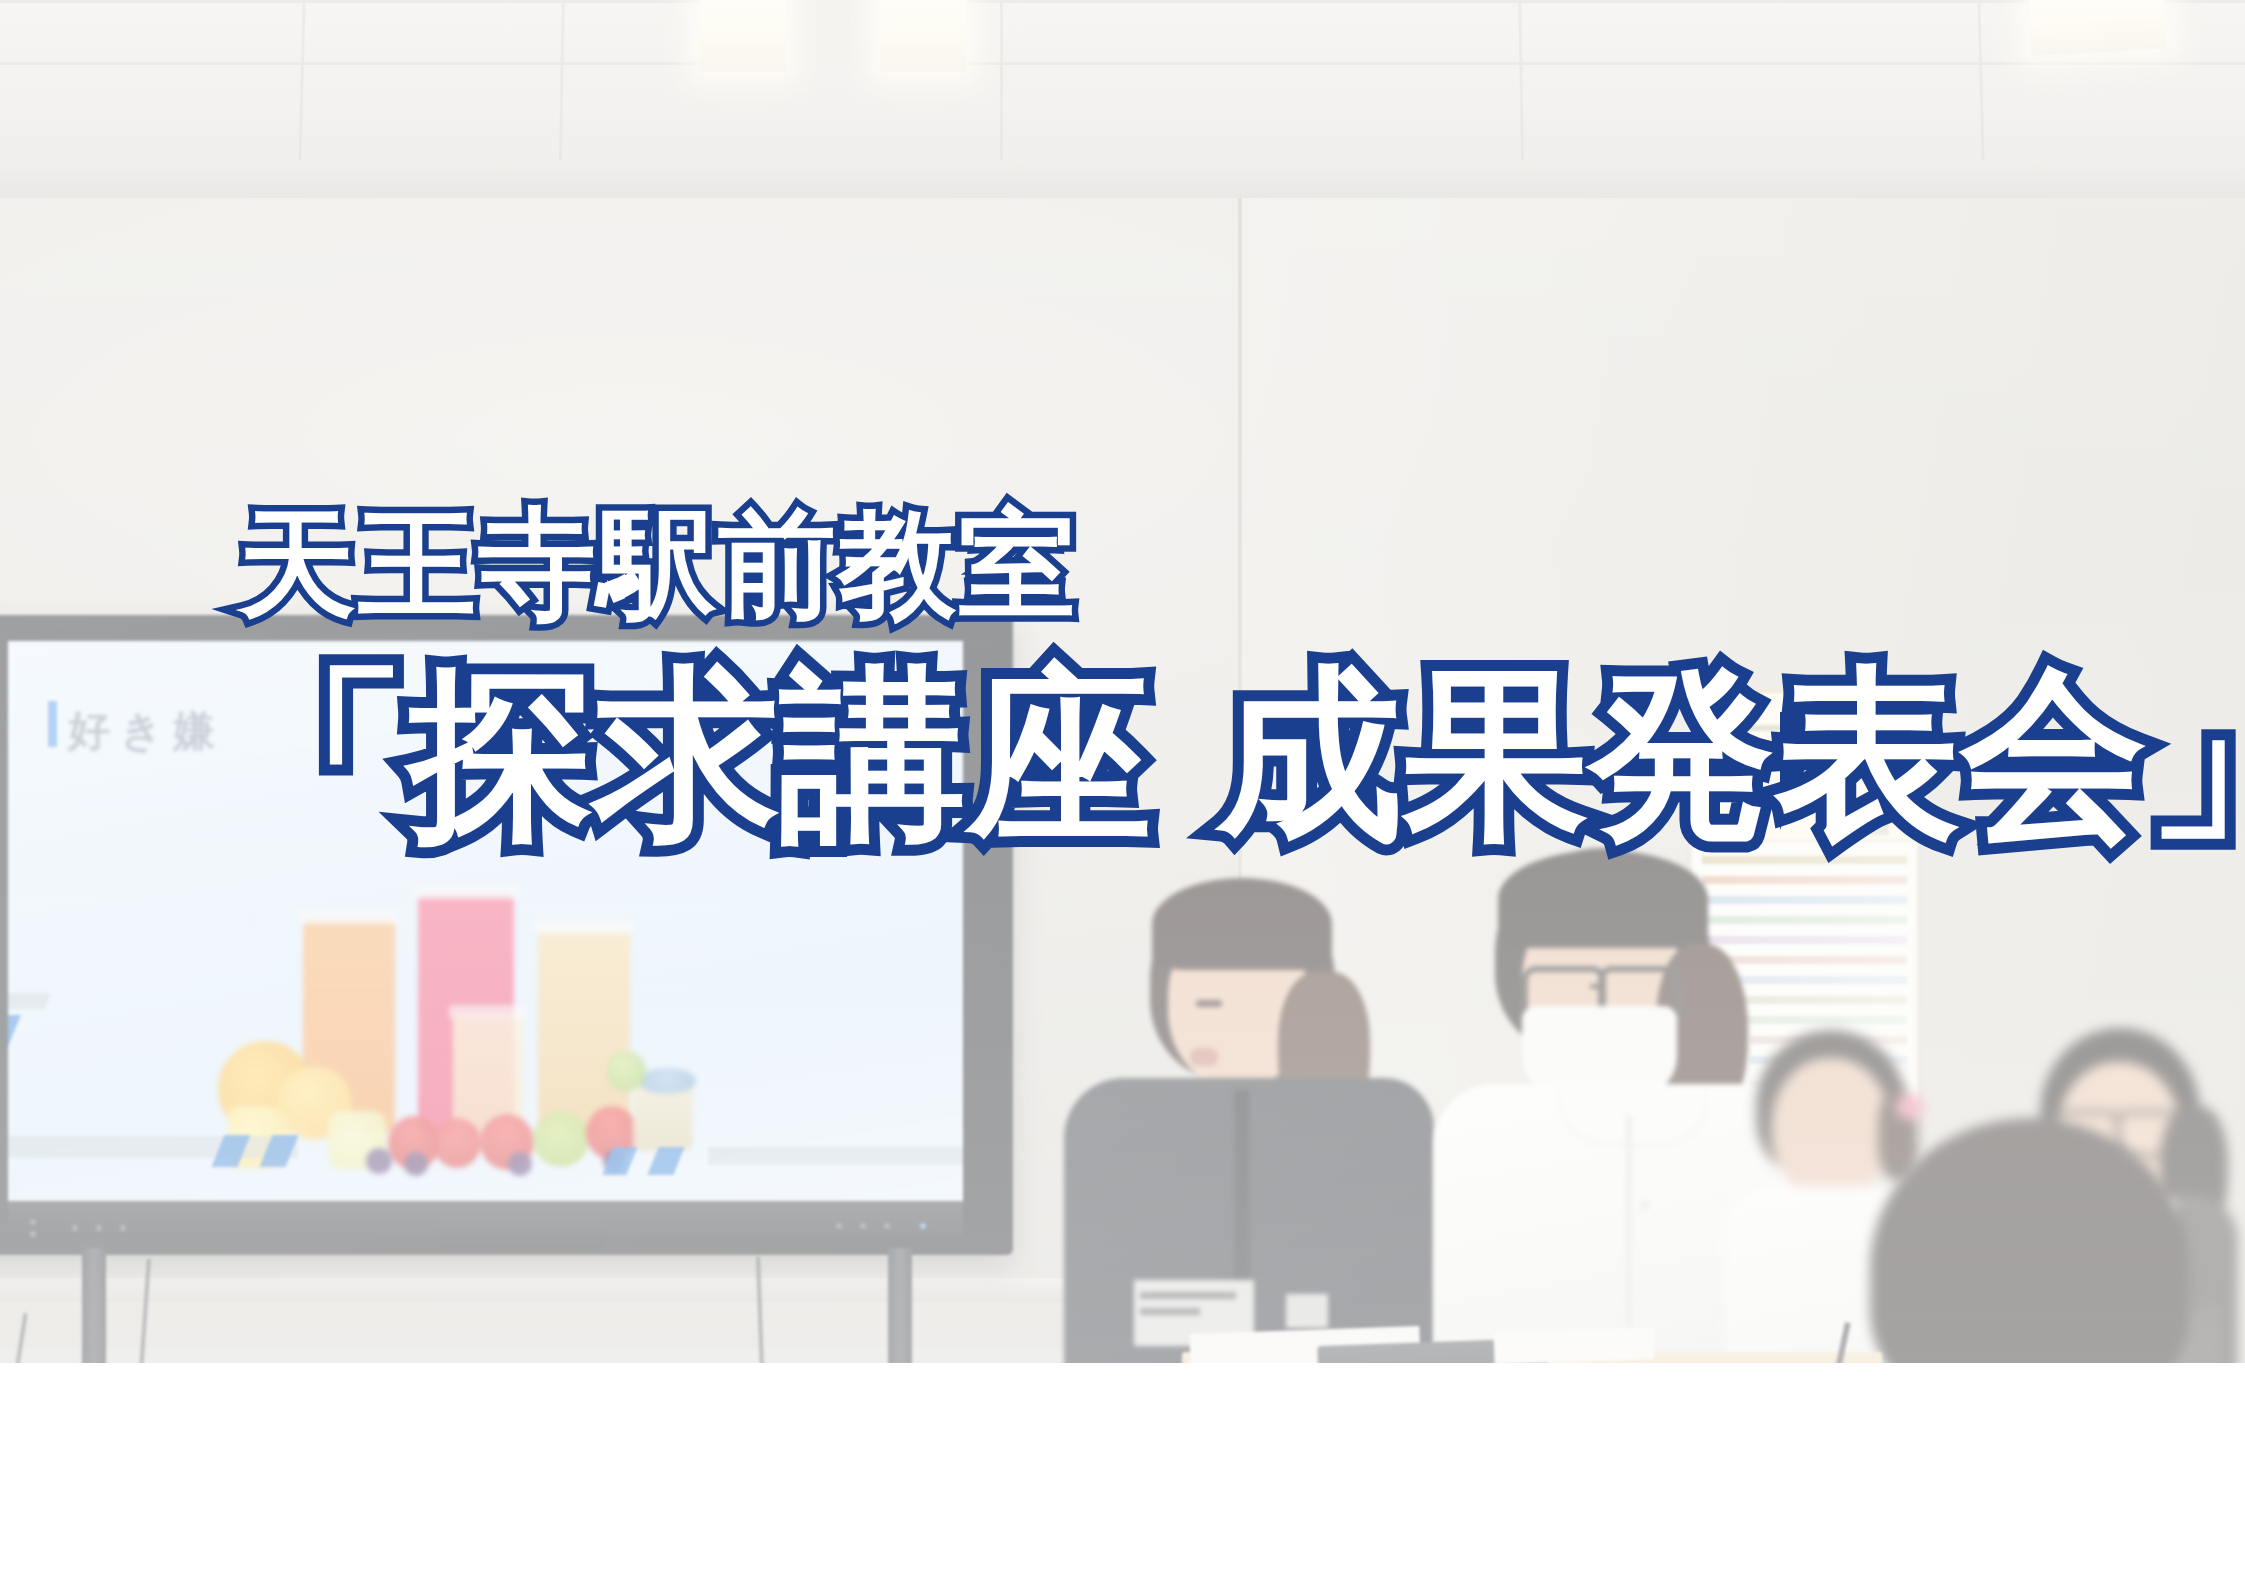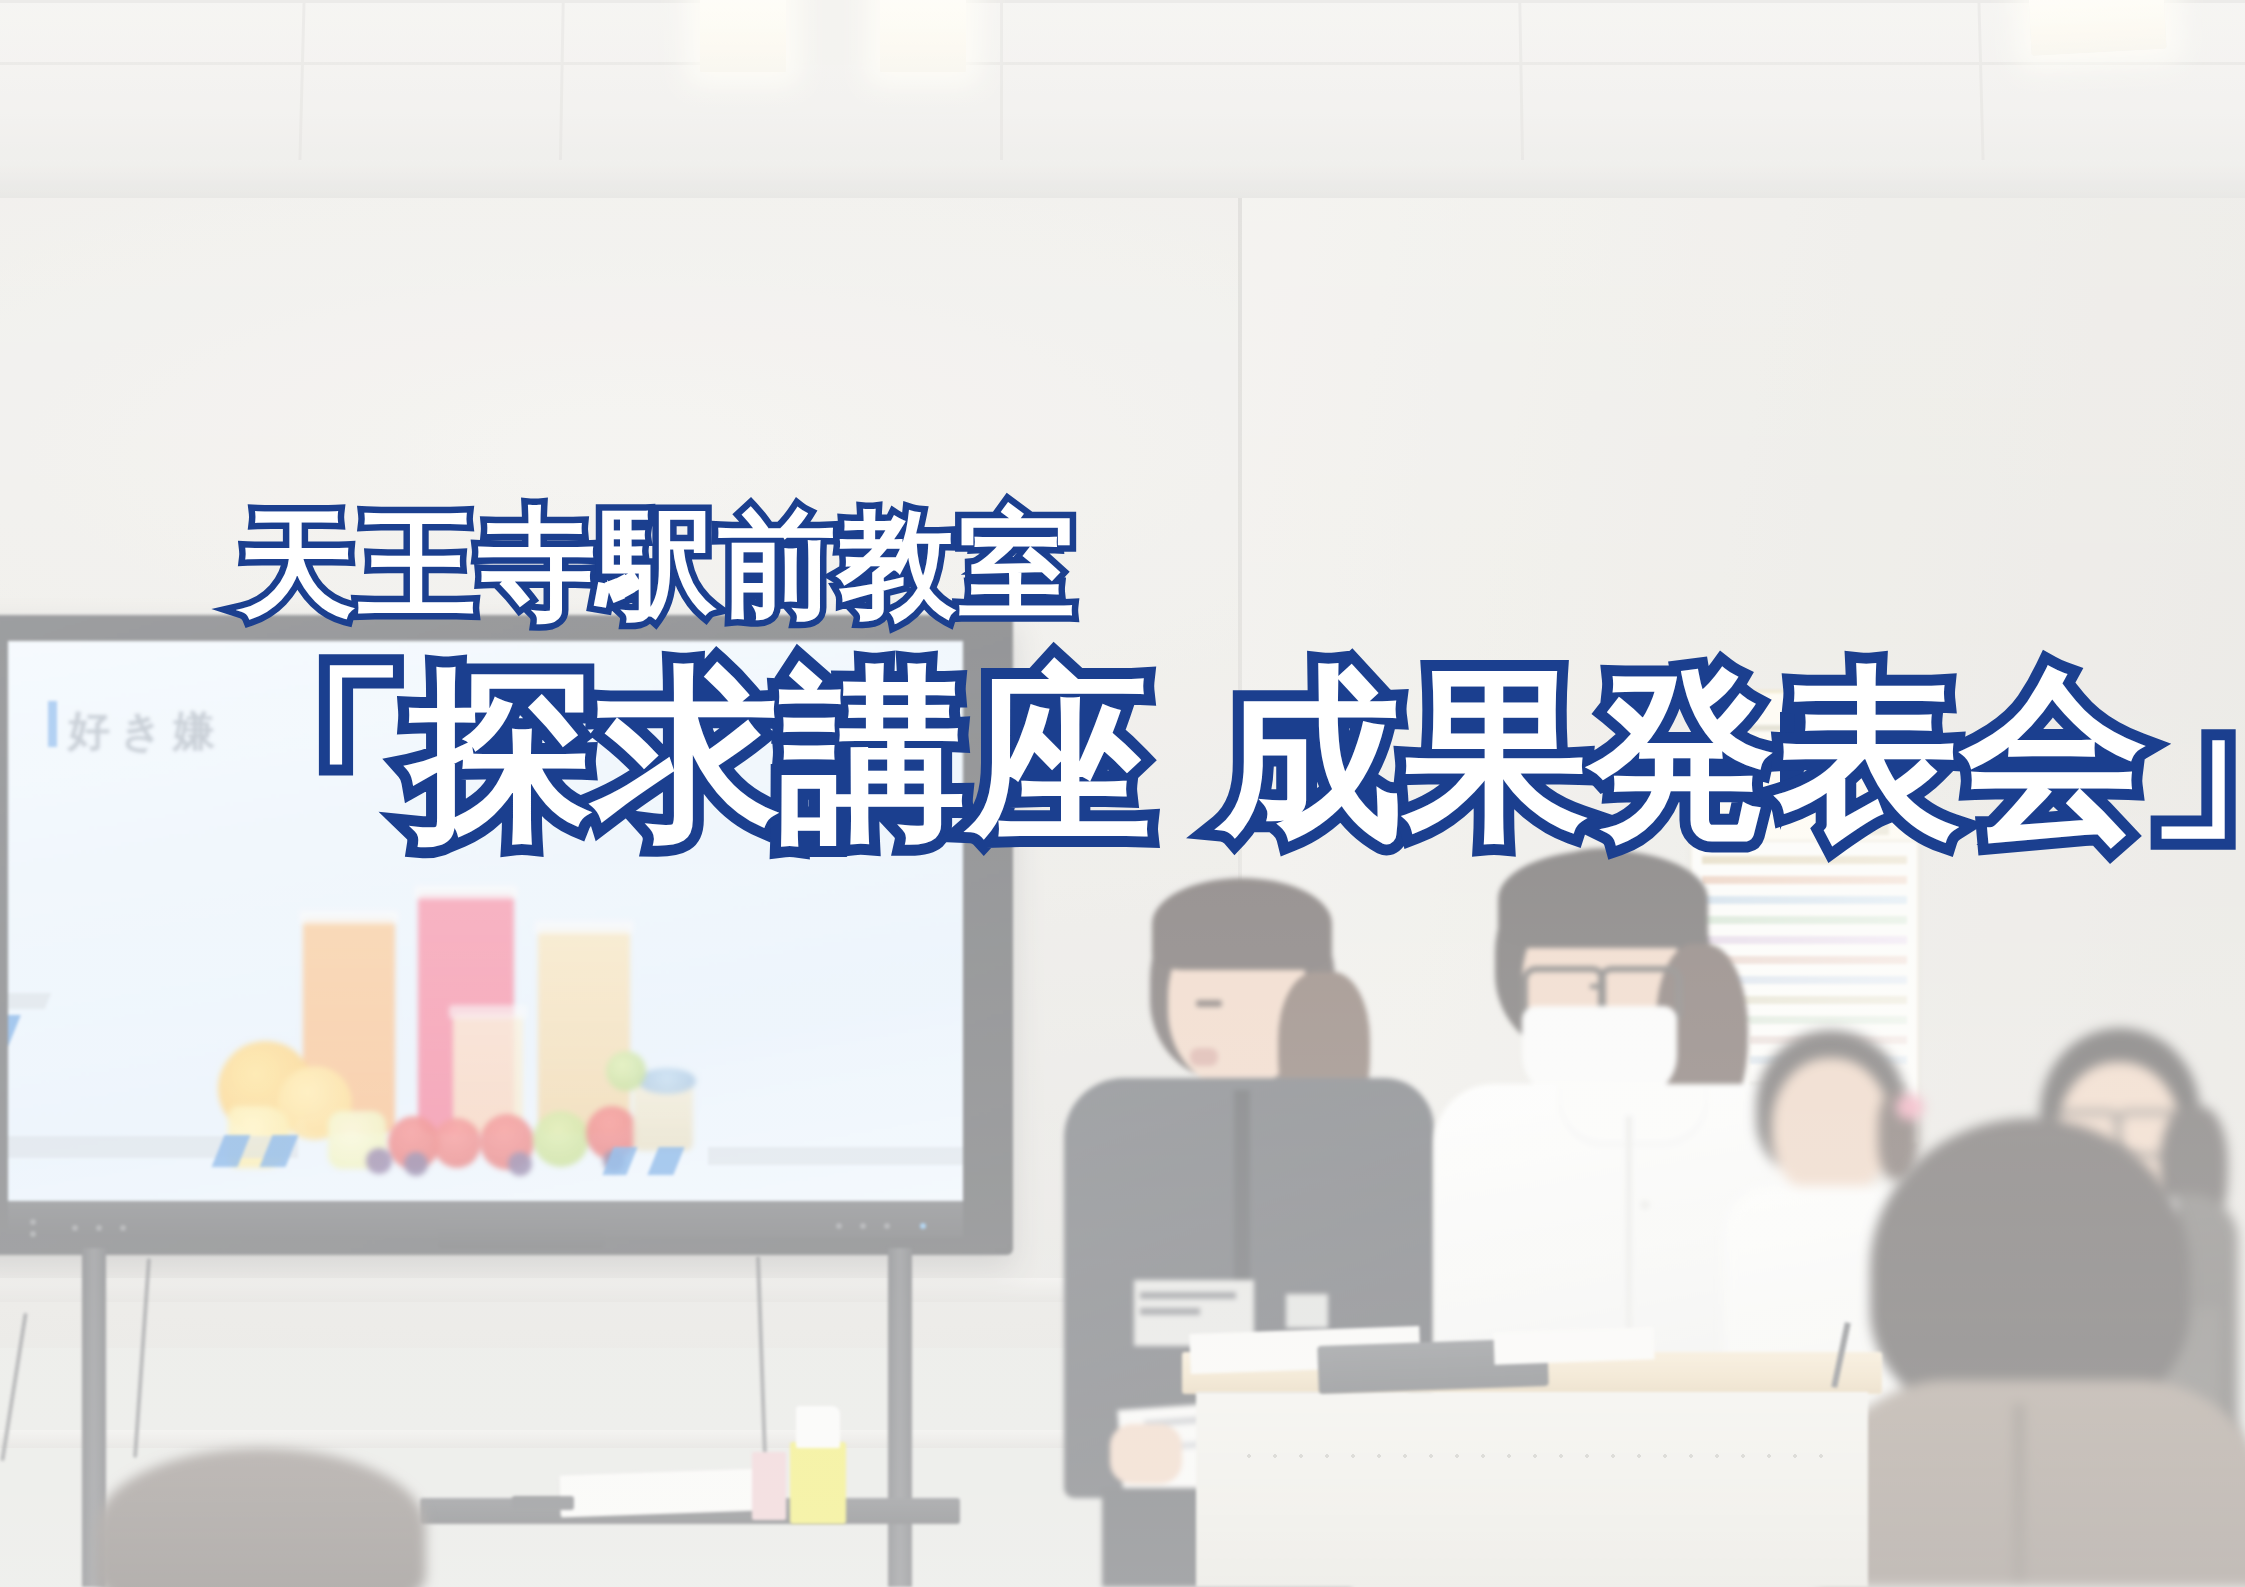--- a/index.html
+++ b/index.html
@@ -1,20 +1,20 @@
 <!DOCTYPE html>
 <html lang="ja"><head>
 <meta charset="utf-8">
 <style>
   html,body{margin:0;padding:0;background:#fff;}
   body{font-family:"Liberation Sans","DejaVu Sans",sans-serif;}
 
   #stage{
     position:relative;
-    width:2245px;height:1587px;
+    width:2245px;height:1363px;
     overflow:hidden;
     background:#d9dad4;
   }
 
   
   .photo{position:absolute;inset:0;overflow:hidden;}
 
   
   .ceiling{
     position:absolute;left:0;top:0;width:100%;height:205px;

